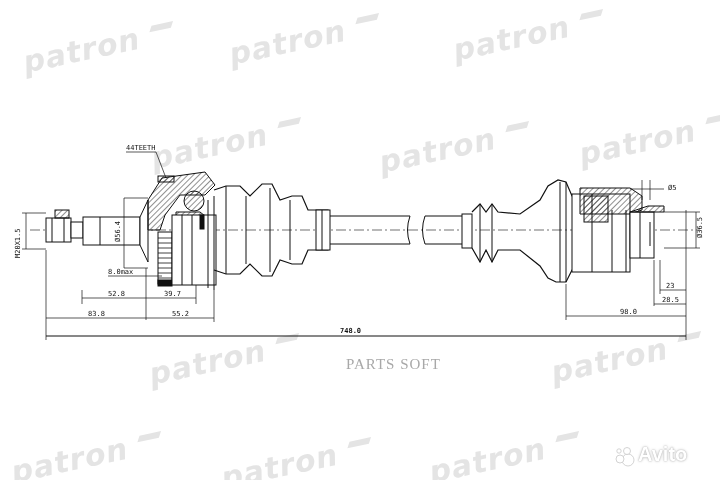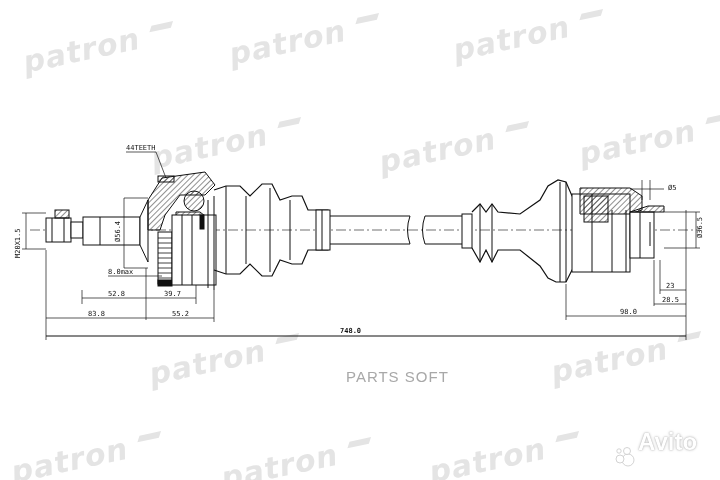--- a/index.html
+++ b/index.html
@@ -1,22 +1,22 @@
 <!DOCTYPE html>
 <html><head>
 <meta charset="utf-8">
 <style>
   html, body { margin:0; padding:0; background:#ffffff; }
   body { width:720px; height:480px; position:relative; overflow:hidden; font-family:"DejaVu Sans", sans-serif; }
   #canvas { position:absolute; left:0; top:0; width:720px; height:480px; }
   .wm { position:absolute; color:#e4e4e4; font-family:"DejaVu Sans", sans-serif; font-weight:bold; font-style:italic; font-size:30px; transform:rotate(-12deg); letter-spacing:1px; white-space:nowrap; }
   .wm::after { content:""; display:inline-block; width:22px; height:6px; background:#e4e4e4; margin-left:4px; transform:skewX(-30deg) translateY(-14px); }
   .dim { font-family:"DejaVu Sans Mono", monospace; font-size:7px; fill:#111; }
-  .partsoft { position:absolute; left:346px; top:368px; color:#a8a8a8; font-family:Liberation Sans, sans-serif; font-size:15px; letter-spacing:1px; }
-  .avito { position:absolute; left:612px; top:428px; color:#ffffff; font-family:"Liberation Sans", sans-serif; font-weight:bold; font-size:24px; text-shadow:0 0 3px #bbb, 0 0 1px #999; }
+  .partsoft { position:absolute; left:346px; top:356px; color:#a8a8a8; font-family:Liberation Serif, serif; font-size:15px; letter-spacing:1px; }
+  .avito { position:absolute; left:612px; top:443px; color:#ffffff; font-family:"Liberation Sans", sans-serif; font-weight:bold; font-size:20px; text-shadow:0 0 3px #bbb, 0 0 1px #999; }
   .avito-dots { position:absolute; left:614px; top:446px; width:22px; height:22px; }
 </style>
 </head>
 <body>
 
 <div id="wm-layer">
     <div class="wm" style="left: 22px; top: 30px;">patron</div>
     <div class="wm" style="left: 228px; top: 22px;">patron</div>
     <div class="wm" style="left: 452px; top: 18px;">patron</div>
     <div class="wm" style="left: 150px; top: 126px;">patron</div>

